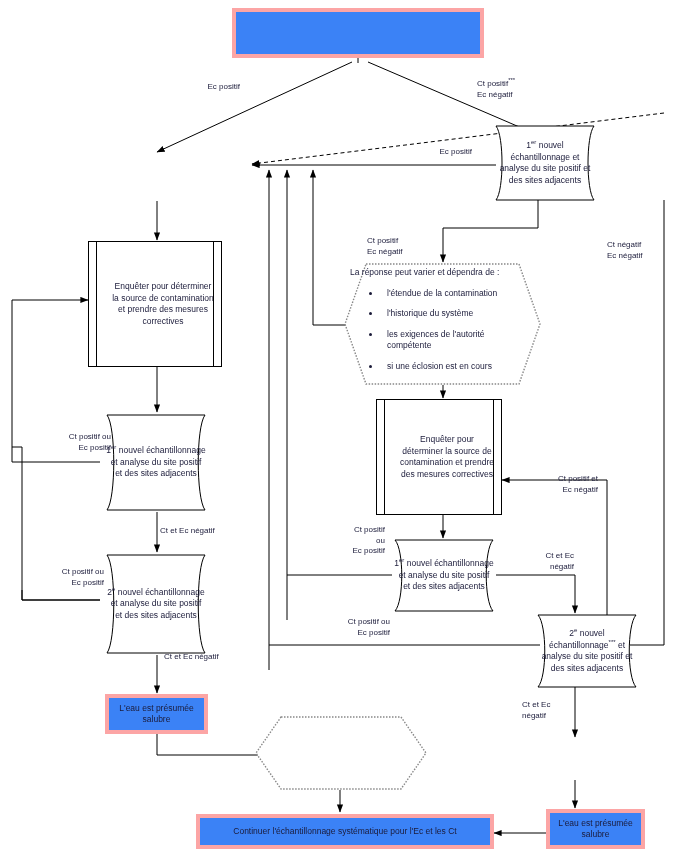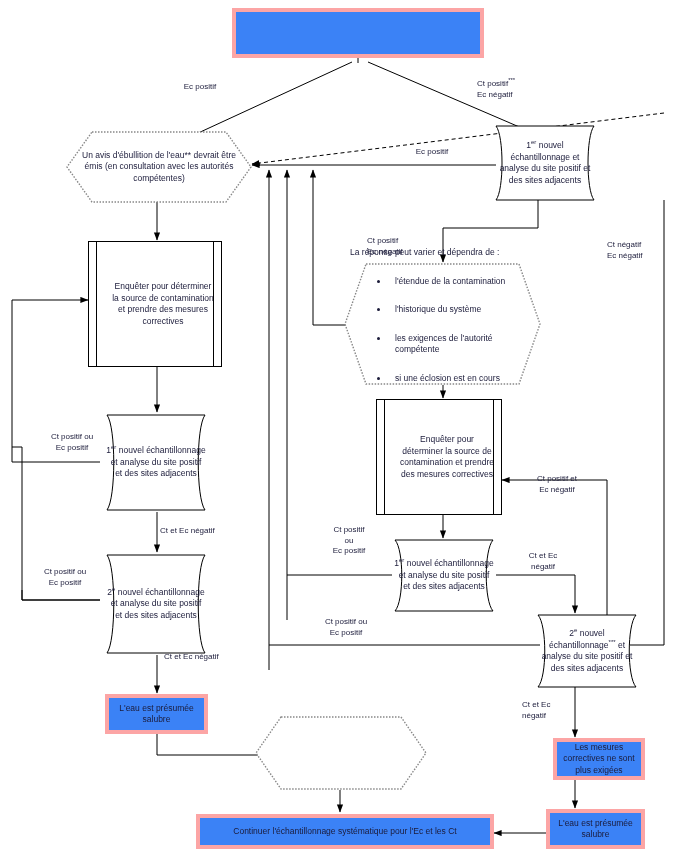--- a/index.html
+++ b/index.html
@@ -73,37 +73,37 @@
   }
   .docwrap .inner{ position:relative; z-index:1; }
 
   
   .elabel{
     position:absolute;
     font-size:8px;
     line-height:10.5px;
     color:#1b1b3a;
     white-space:pre;
-    text-align:center;
+    text-align:right;
     z-index:4;
   }
   .elabel.left{ text-align:left; }
 
   sup{ font-size:6px; vertical-align:super; line-height:0; }
 
   .bullets{
     text-align:left;
     font-size:8.5px;
     line-height:11.5px;
     padding-left:2px;
   }
   .bullets ul{
     margin:0; padding-left:22px; list-style:disc;
   }
-  .bullets ul li{ margin:17px; padding-left:6px;}
+  .bullets ul li{ margin:9px; padding-left:6px;}
   .bhead{ margin-bottom:1px; }
 </style>
 </head>
 <body>
 
 <div id="page">
 
   <svg id="wires" viewBox="0 0 678 857">
     <defs>
       <marker id="arw" markerWidth="9" markerHeight="9" refX="7.6" refY="3.1" orient="auto" markerUnits="strokeWidth">
@@ -171,26 +171,20 @@
 
       <path d="M546,833 L494,833" marker-end="url(#arw)"></path>
 
     </g>
   </svg>
 
   <div class="node rect" style="left:232px;top:8px;width:252px;height:50px;">
     <div class="inner"></div>
   </div>
 
-  <div class="node hexwrap" style="left:66px;top:131px;width:186px;height:72px;">
-    <svg class="shape" viewBox="0 0 186 72" preserveAspectRatio="none">
-      <polygon points="26,1 160,1 185,36 160,71 26,71 1,36" fill="#fff" stroke="#888" stroke-width="1.4" stroke-dasharray="1.5,1.5"></polygon>
-    </svg>
-    <div class="inner">Un avis d'ébullition de l'eau** devrait être émis (en consultation avec les autorités compétentes)</div>
-  </div>
 
   <div class="node docwrap" style="left:490px;top:124px;width:110px;height:78px;">
     <svg class="shape" viewBox="0 0 110 78" preserveAspectRatio="none">
       <path d="M6,2 C14,12 14,66 6,76 L104,76 C96,66 96,12 104,2 Z" fill="#fff" stroke="#000" stroke-width="1"></path>
     </svg>
     <div class="inner">1<sup>er</sup> nouvel échantillonnage et analyse du site positif et des sites adjacents</div>
   </div>
 
   <div class="node predef" style="left:88px;top:241px;width:134px;height:126px;">
     <div class="inner">Enquêter pour déterminer la source de contamination et prendre des mesures correctives</div>
@@ -246,23 +240,20 @@
   <div class="node rect" style="left:105px;top:694px;width:103px;height:40px;">
     <div class="inner">L'eau est présumée salubre</div>
   </div>
 
   <div class="node hexwrap" style="left:255px;top:716px;width:172px;height:74px;">
     <svg class="shape" viewBox="0 0 172 74" preserveAspectRatio="none">
       <polygon points="26,1 146,1 171,37 146,73 26,73 1,37" fill="#fff" stroke="#888" stroke-width="1.4" stroke-dasharray="1.5,1.5"></polygon>
     </svg>
   </div>
 
-  <div class="node rect" style="left:553px;top:738px;width:92px;height:42px;">
-    <div class="inner">Les mesures correctives ne sont plus exigées</div>
-  </div>
 
   <div class="node rect" style="left:546px;top:809px;width:99px;height:40px;">
     <div class="inner">L'eau est présumée salubre</div>
   </div>
 
   <div class="node rect" style="left:196px;top:814px;width:298px;height:35px;">
     <div class="inner">Continuer l'échantillonnage systématique pour l'Ec et les Ct</div>
   </div>
 
   <div class="elabel" style="left:160px;top:82px;width:80px;">Ec positif</div>

